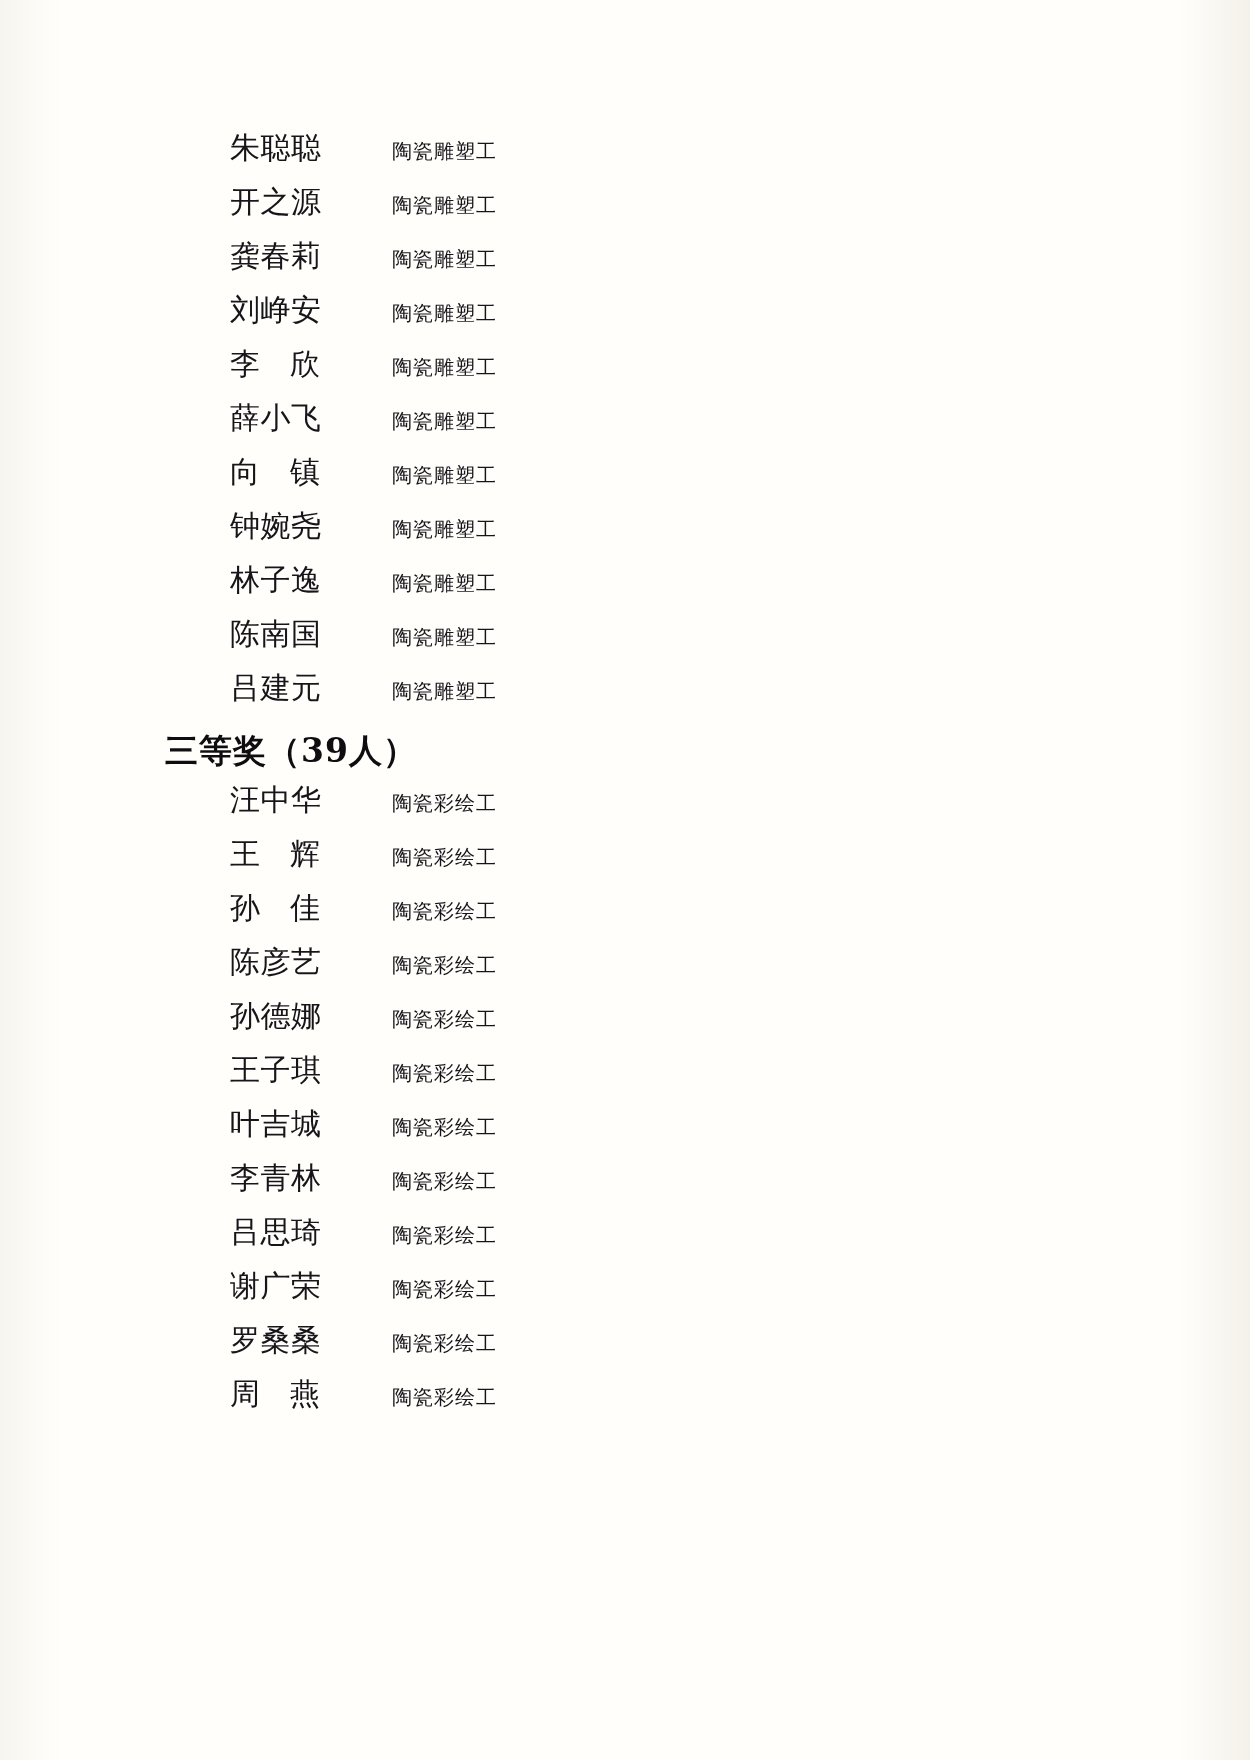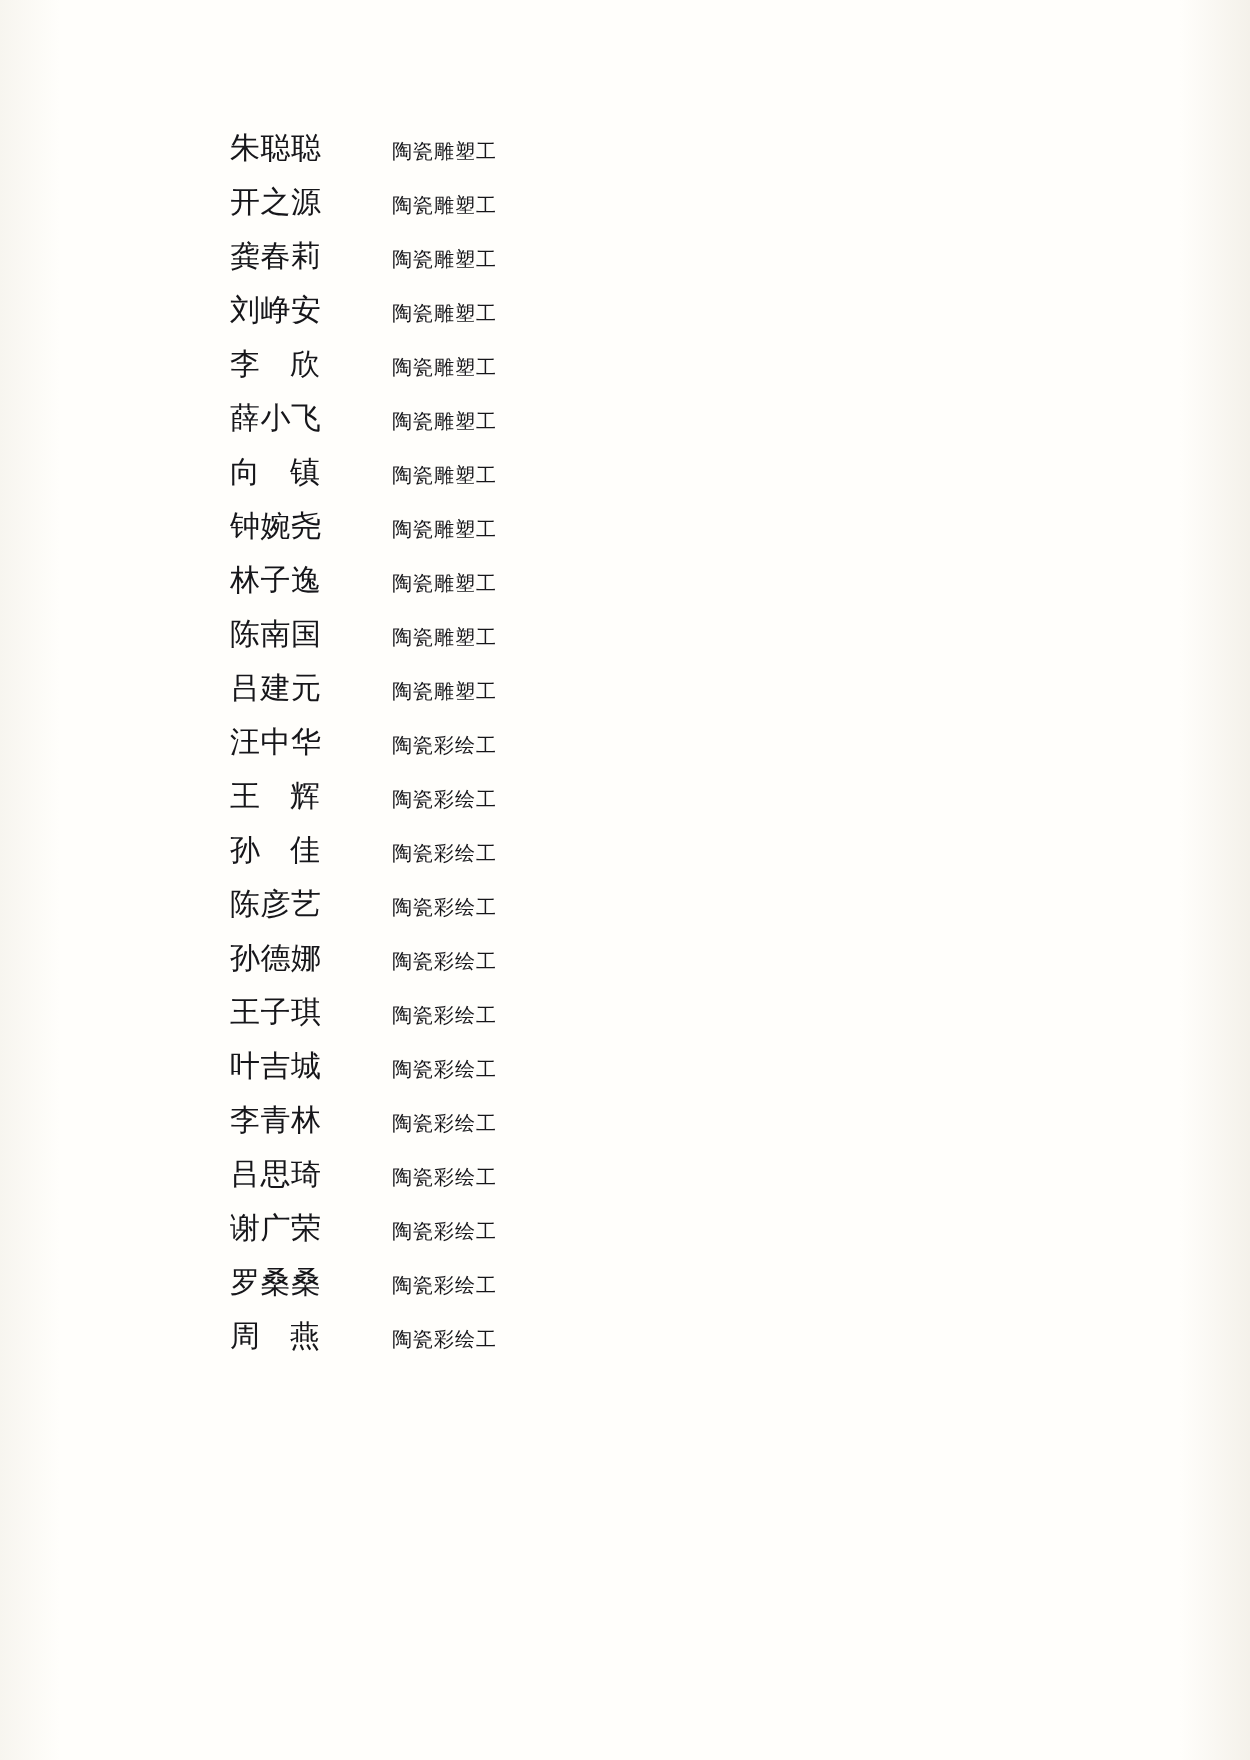--- a/index.html
+++ b/index.html
@@ -122,20 +122,21 @@
           <div class="job">陶瓷雕塑工</div>
         </div>
         <div class="entry">
           <div class="name">陈南国</div>
           <div class="job">陶瓷雕塑工</div>
         </div>
         <div class="entry">
           <div class="name">吕建元</div>
           <div class="job">陶瓷雕塑工</div>
         </div>
+        <div class="section-heading">三等奖（39人）</div>
         <div class="entry">
           <div class="name">汪中华</div>
           <div class="job">陶瓷彩绘工</div>
         </div>
         <div class="entry">
           <div class="name spaced">王　辉</div>
           <div class="job">陶瓷彩绘工</div>
         </div>
         <div class="entry">
           <div class="name spaced">孙　佳</div>

